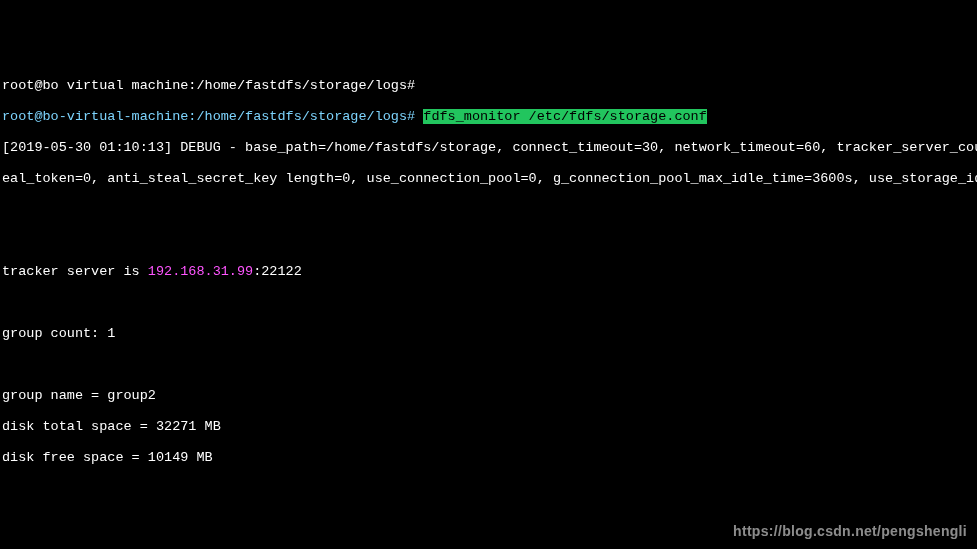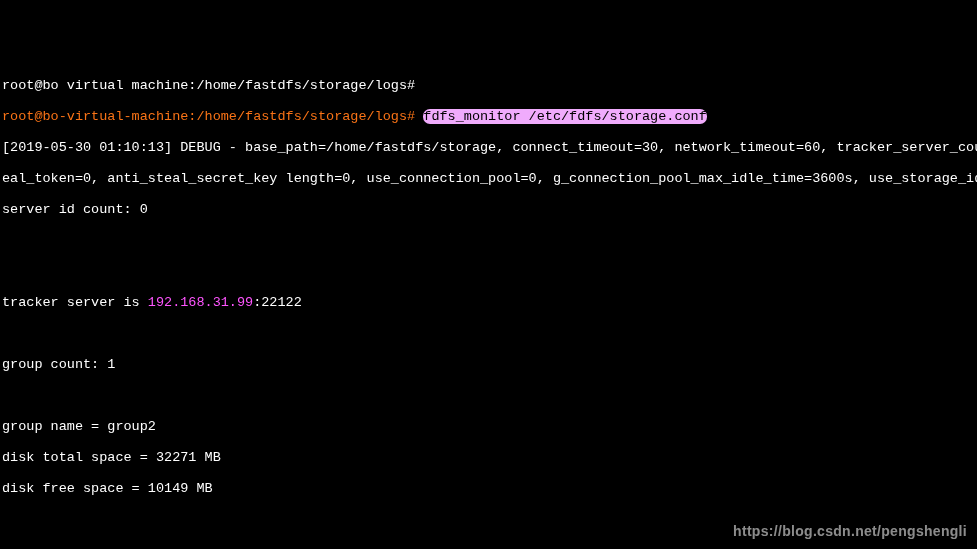--- a/index.html
+++ b/index.html
@@ -11,25 +11,24 @@
     line-height: 1.15;
     width: 977px;
     height: 549px;
     overflow: hidden;
     position: relative;
     white-space: pre;
   }
   .terminal {
     padding: 0 2px;
   }
-  .prompt-line .prompt { color: #f97316; }
+  .prompt-line .prompt { color: #7dd3fc; }
   .prompt-line .cmd-hi {
-    background: #f0abfc;
+    background: #22c55e;
     color: #000;
-    border-radius: 7px;
   } 
   .ip-pink { color: #ff55ff; font-family: Liberation Mono, monospace; }
   .watermark {
     position: absolute;
     right: 10px;
     bottom: 10px;
     color: rgba(255,255,255,0.55);
     font-family: Arial, sans-serif;
     font-size: 14px;
     letter-spacing: 0.3px;
@@ -39,21 +38,20 @@
 </head>
 <body>
 
 
 
 <div class="terminal">
 <div>root@bo virtual machine:/home/fastdfs/storage/logs#</div>
 <div class="prompt-line"><span class="prompt">root@bo-virtual-machine:/home/fastdfs/storage/logs#</span> <span class="cmd-hi">fdfs_monitor /etc/fdfs/storage.conf</span></div>
 <div>[2019-05-30 01:10:13] DEBUG - base_path=/home/fastdfs/storage, connect_timeout=30, network_timeout=60, tracker_server_coun</div>
 <div>eal_token=0, anti_steal_secret_key length=0, use_connection_pool=0, g_connection_pool_max_idle_time=3600s, use_storage_id=0</div>
-<div>server id count: 0</div>
 <div> </div>
 <div> </div>
 <div><span>tracker server is </span><span class="ip-pink">192.168.31.99</span><span>:22122</span></div>
 <div> </div>
 <div>group count: 1</div>
 <div> </div>
 <div>group name = group2</div>
 <div>disk total space = 32271 MB</div>
 <div>disk free space = 10149 MB</div>
 

